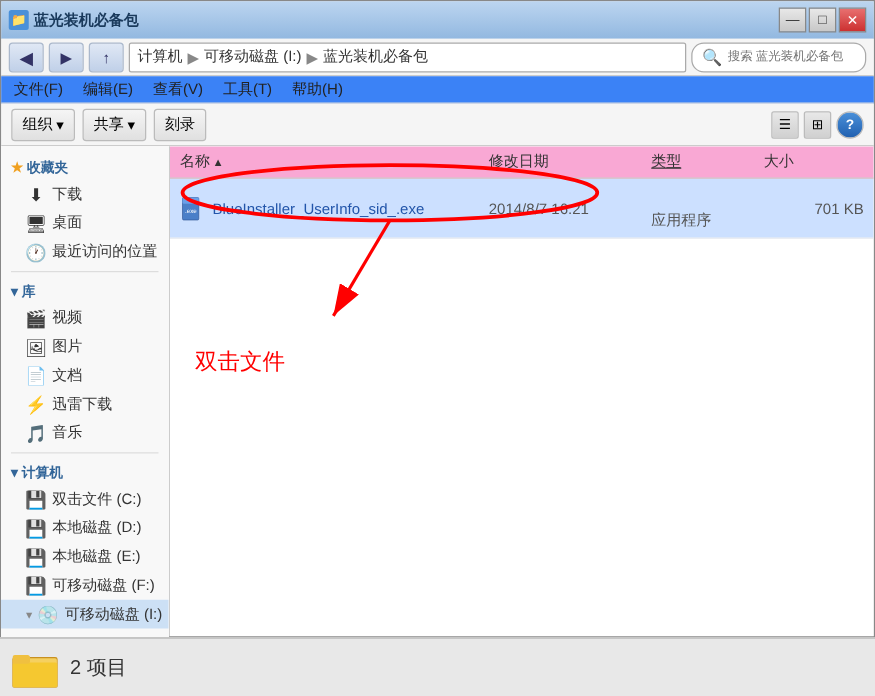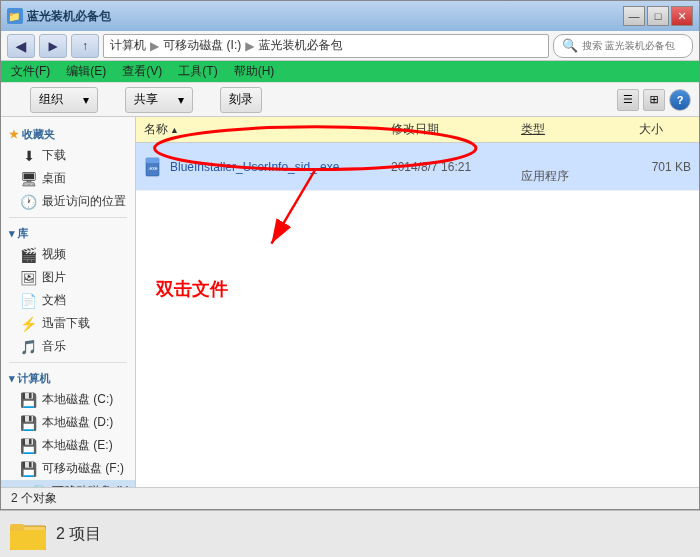--- a/index.html
+++ b/index.html
@@ -113,21 +113,21 @@
       border: none; outline: none;
       font-size: 10px;
       color: #888;
       background: transparent;
       width: 100%;
       font-family: Liberation Serif, serif;
     }
 
     
     .menubar {
-      background: #22c55e;
+      background: #3b82f6;
       height: 22px;
       display: flex;
       align-items: center;
       padding: 0 6px;
       gap: 8px;
       border-bottom: 1px solid #ddd;
       flex-shrink: 0;
     }
     .menu-item {
       font-size: 12px;
@@ -148,21 +148,21 @@
       flex-shrink: 0;
     }
     .tool-btn {
       height: 26px;
       padding: 2px 8px;
       background: linear-gradient(to bottom, #f5f5f5, #e0e0e0);
       border: 1px solid #bbb;
       border-radius: 3px;
       cursor: pointer;
       font-size: 12px;
-      display: flex; align-items: center; gap: 20px; margin-left: 21px;
+      display: flex; align-items: center; gap: 3px;
     }
     .toolbar-right {
       margin-left: auto;
       display: flex; gap: 4px; align-items: center;
     }
     .view-btn {
       width: 22px; height: 22px;
       background: linear-gradient(to bottom, #e8e8e8, #d0d0d0);
       border: 1px solid #bbb;
       border-radius: 2px;
@@ -225,32 +225,32 @@
 
     
     .file-area {
       flex: 1;
       background: white;
       overflow: auto;
       position: relative;
     }
     .file-list-header {
       display: flex;
-      background: #fef9c3;
+      background: #f9a8d4;
       border-bottom: 1px solid #ccc;
       padding: 4px 8px;
       font-size: 12px;
       color: #333;
       position: sticky;
       top: 0;
     }
     .col-name { flex: 1; cursor: pointer; display: flex; align-items: center; gap: 2px; }
     .col-date { width: 130px; cursor: pointer; }
     .col-type { width: 90px; cursor: pointer; text-decoration: underline; }
-    .col-size { width: 80px; cursor: pointer; text-align: center; }
+    .col-size { width: 80px; cursor: pointer; text-align: left; }
     .file-row {
       display: flex;
       align-items: center;
       padding: 5px 8px;
       cursor: pointer;
       font-size: 12px;
       color: #222;
       border-bottom: 1px solid #f0f0f0;
     }
     .file-row.selected { background: #cce0ff; }
@@ -432,21 +432,21 @@
       </div>
       <div class="sidebar-divider"></div>
 
       <div class="sidebar-section">
         <div class="sidebar-header">
           <span>▾</span>
           <span>计算机</span>
         </div>
         <div class="sidebar-item">
           <span class="sidebar-icon">💾</span>
-          <span>本地磁盘 (C:)</span>
+          <span>双击文件 (C:)</span>
         </div>
         <div class="sidebar-item">
           <span class="sidebar-icon">💾</span>
           <span>本地磁盘 (D:)</span>
         </div>
         <div class="sidebar-item">
           <span class="sidebar-icon">💾</span>
           <span>本地磁盘 (E:)</span>
         </div>
         <div class="sidebar-item">
@@ -495,28 +495,25 @@
         <ellipse cx="175" cy="32" rx="165" ry="22" fill="none" stroke="red" stroke-width="3"></ellipse>
 
         <line x1="175" y1="54" x2="130" y2="130" stroke="red" stroke-width="2.5" marker-end="url(#arrowhead)"></line>
         <defs>
           <marker id="arrowhead" markerWidth="10" markerHeight="7" refX="10" refY="3.5" orient="auto">
             <polygon points="0 0, 10 3.5, 0 7" fill="red"></polygon>
           </marker>
         </defs>
       </svg>
 
-      <div class="annotation-text" style="position:absolute;top:160px;left:20px;color:red;font-size:18px;font-weight:bold;">双击文件</div>
+      <div class="annotation-text" style="position:absolute;top:160px;left:20px;color:red;font-size:18px;font-weight:normal;">双击文件</div>
 
     </div>
   </div>
 
-  <div class="statusbar">
-    <span>2 个对象</span>
-  </div>
 </div>
 
 <div class="bottom-area">
   <div class="bottom-folder-icon">
     <svg width="36" height="32" viewBox="0 0 36 32">
       <rect x="0" y="8" width="36" height="24" rx="2" fill="#e8b840"></rect>
       <rect x="0" y="8" width="36" height="24" rx="2" fill="#f5d060" stroke="#c89020" stroke-width="1"></rect>
       <rect x="0" y="12" width="36" height="20" rx="2" fill="#f5c830"></rect>
       <rect x="0" y="6" width="14" height="7" rx="2" fill="#f0c040"></rect>
     </svg>

